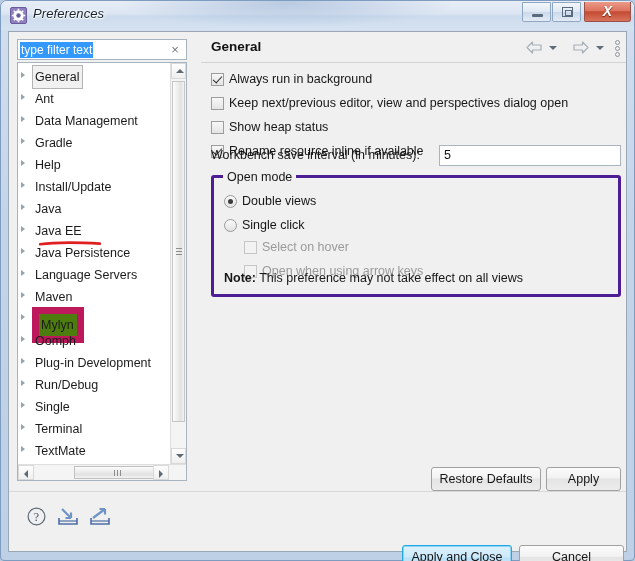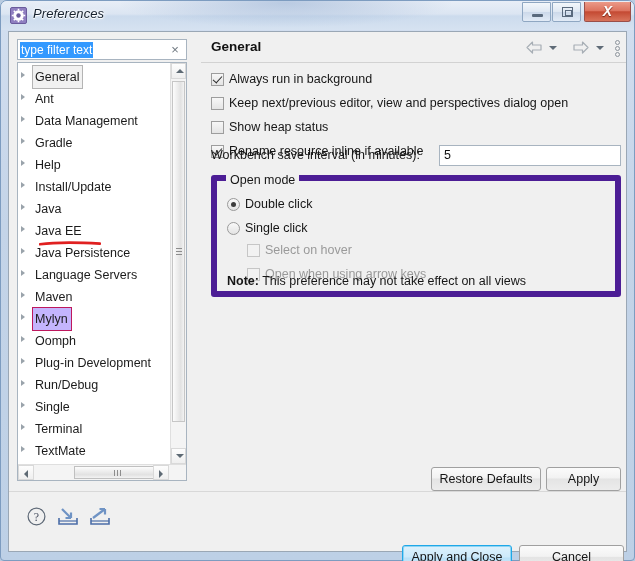--- a/index.html
+++ b/index.html
@@ -207,22 +207,22 @@
   .tree-label {
     display: inline-block;
     padding: 1px 4px 1px 3px;
   }
   .tree-item.selected .tree-label {
     background: #f1f1f1;
     border: 1px solid #b4b4b4;
     padding: 0px 3px 0px 2px;
   }
   .tree-item.hovered .tree-label {
-    background: #c4b5fd;
-    border: 1px solid #be185d;
+    background: #4d7c0f;
+    border: 7px solid #be185d;
     padding: 0px 3px 0px 2px;
   }
 
   
   #tree-vscroll {
     position: absolute;
     right: 0; top: 0;
     width: 16px;
     height: 401px;
     background: #f4f4f4;
@@ -455,21 +455,21 @@
     line-height: 19px;
     padding-left: 4px;
   }
 
   
   #open-mode-group {
     position: absolute;
     left: 10px; top: 112px;
     width: 410px;
     height: 122px;
-    border: 6px solid #4c1d95;
+    border: 3px solid #4c1d95;
     border-radius: 3px;
     box-sizing: border-box;
   }
   #open-mode-legend {
     position: absolute;
     left: 9px; top: -8px;
     padding: 0 4px;
     background: #f0f0f0;
     font-size: 12.5px;
     color: #161616;
@@ -733,21 +733,21 @@
         <div id="save-interval-row">
           <div id="save-interval-label">Workbench save interval (in minutes):</div>
           <div id="save-interval-input">5</div>
         </div>
 
         <div id="open-mode-group">
           <div id="open-mode-legend">Open mode</div>
 
           <div class="radio-row" style="top:15px">
             <div class="radio selected"></div>
-            <div class="radio-label">Double click</div>
+            <div class="radio-label">Double views</div>
           </div>
           <div class="radio-row" style="top:39px">
             <div class="radio"></div>
             <div class="radio-label">Single click</div>
           </div>
 
           <div class="chk-row" style="top:61px; left:30px">
             <div class="chkbox disabled"></div>
             <div class="chk-label disabled">Select on hover</div>
           </div>

